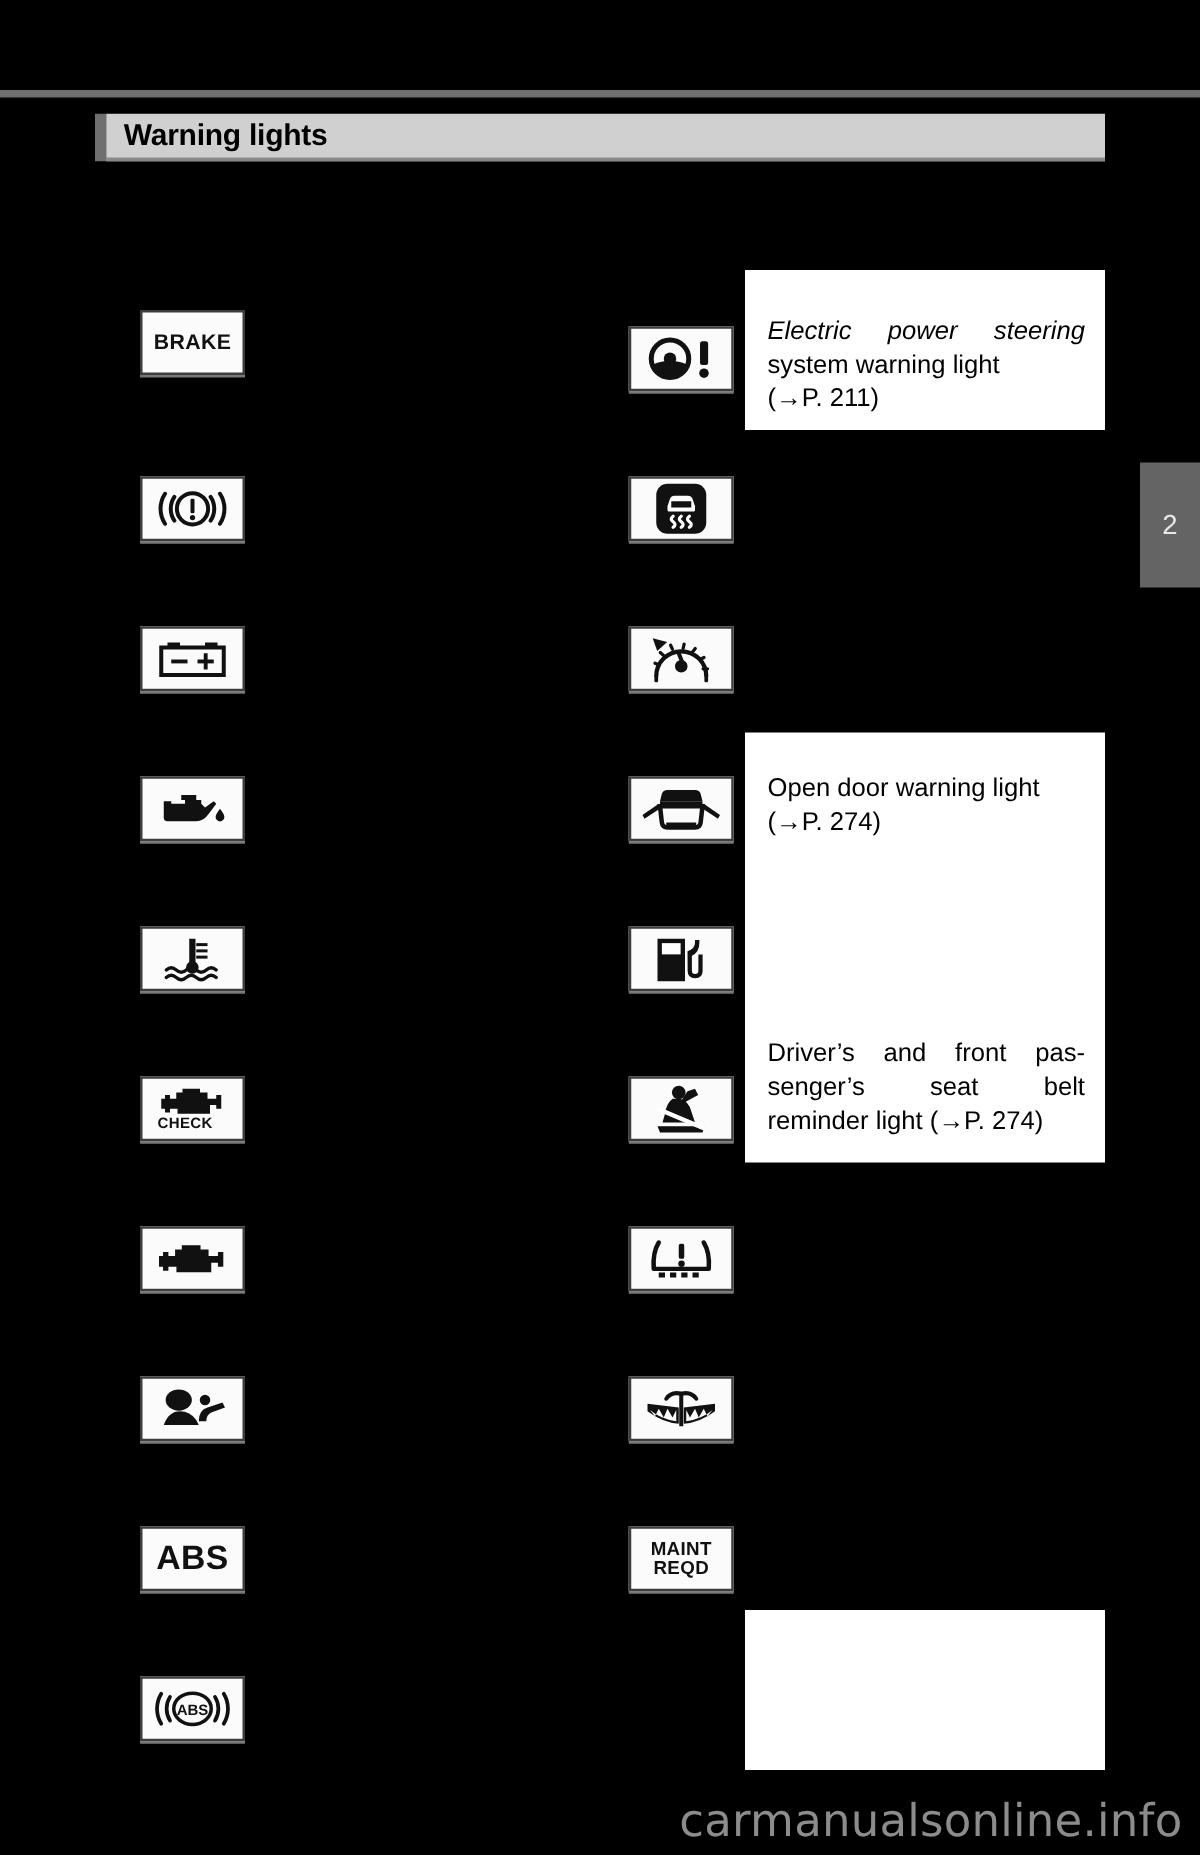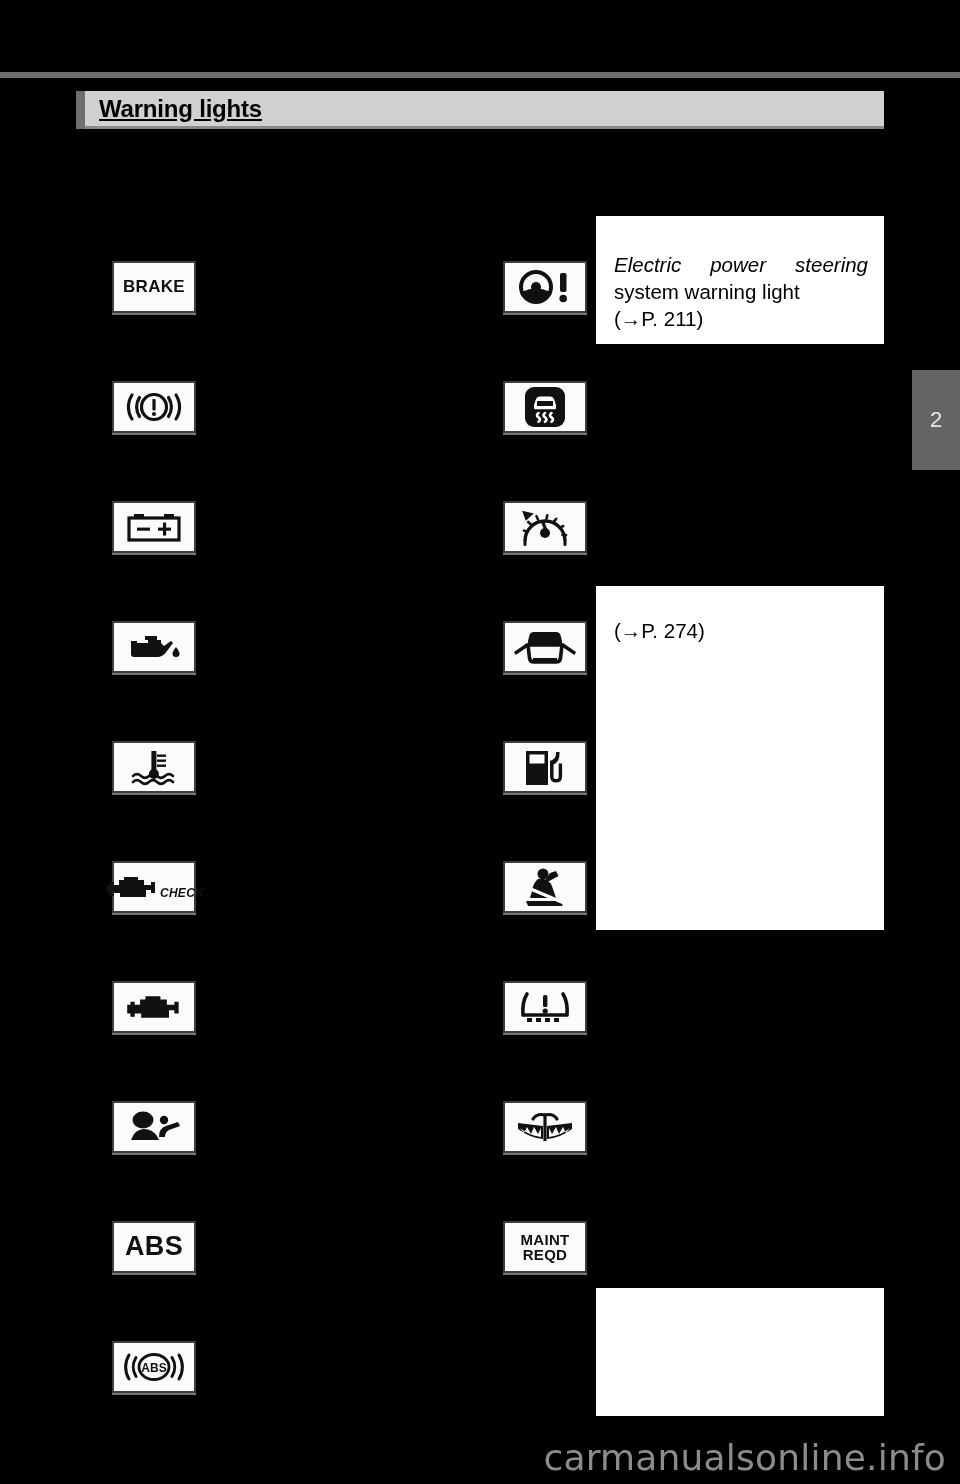--- a/index.html
+++ b/index.html
@@ -22,21 +22,21 @@
   .section-header{
     position:absolute;left:76px;top:91px;width:808px;height:38px;
     display:flex;align-items:stretch;
   }
   .section-header .accent{
     width:9px;background:#6f6f6f;flex:0 0 auto;
   }
   .section-header .bar{
     flex:1 1 auto;background:#d0d0d0;
     border-bottom:3px solid #8a8a8a;
-    display:flex;align-items:center;text-decoration:underline;
+    display:flex;align-items:center;
   }
   .section-header .title{
     font-size:24px;font-weight:bold;color:#000;
     padding-left:14px;letter-spacing:-0.2px;
     line-height:1;
   }
 
   
   .chapter-tab{
     position:absolute;left:912px;top:370px;width:48px;height:100px;
@@ -103,21 +103,21 @@
       <div class="title">Warning lights</div>
     </div>
   </div>
 
   <div class="chapter-tab">2</div>
 
   <div class="descbox" style="left:596px;top:216px;width:288px;height:128px;"></div>
   <div class="descbox" style="left:596px;top:586px;width:288px;height:344px;"></div>
   <div class="descbox" style="left:596px;top:1288px;width:288px;height:128px;"></div>
 
-  <div class="plate" style="left:112px;top:261px;">
+  <div class="plate" style="left:112px;top:248px;">
     <span class="plate-text t-brake">BRAKE</span>
   </div>
 
   <div class="plate" style="left:112px;top:381px;">
     <span>
       <svg width="62" height="36" viewBox="0 0 62 36">
         <g fill="none" stroke="#111" stroke-width="3.2" stroke-linecap="round">
           <path d="M9 6 A22 22 0 0 0 9 30"></path>
           <path d="M53 6 A22 22 0 0 1 53 30"></path>
           <path d="M16.5 8.5 A17 17 0 0 0 16.5 27.5"></path>
@@ -166,21 +166,21 @@
         </g>
         <g fill="none" stroke="#111" stroke-width="2.6" stroke-linecap="round">
           <path d="M7 28 q4 -3.6 8 0 t8 0 t8 0 t8 0 t8 0"></path>
           <path d="M7 34 q4 -3.6 8 0 t8 0 t8 0 t8 0 t8 0"></path>
         </g>
       </svg>
     </span>
   </div>
 
   <div class="plate" style="left:112px;top:861px;">
-    <div style="display:flex;flex-direction:row;align-items:flex-end;font-style:italic;">
+    <div style="display:flex;flex-direction:column;align-items:flex-start;">
       <span>
         <svg width="56" height="24" viewBox="0 0 56 24">
           <path d="M6 10 L6 7 L10 7 L10 10 L15 10 L15 5 L20 5 L20 2 L34 2 L34 5 L40 5 L40 10 L47 10 L47 7 L51 7 L51 18 L47 18 L47 15 L42 15 L42 22 L16 22 L16 18 L10 18 L10 21 L6 21 L6 18 L3 18 L3 10 Z" fill="#111"></path>
         </svg>
       </span>
       <span class="plate-text t-check">CHECK</span>
     </div>
   </div>
 
   <div class="plate" style="left:112px;top:981px;">
@@ -343,24 +343,30 @@
     </div>
   </div>
 
   <div class="descitem" style="left:614px;top:251px;width:254px;">
     <div style="text-align:justify;text-align-last:justify;font-style:italic;">Electric power steering</div>
     <div>system warning light</div>
     <div>(→P. 211)</div>
   </div>
 
   <div class="descitem" style="left:614px;top:617px;width:254px;">
+    <div>Open door warning light</div>
     <div>(→P. 274)</div>
   </div>
 
   <div class="descitem" style="left:614px;top:722px;width:254px;">
   </div>
 
+  <div class="descitem" style="left:614px;top:829px;width:254px;">
+    <div style="text-align:justify;text-align-last:justify;">Driver’s and front pas-</div>
+    <div style="text-align:justify;text-align-last:justify;">senger’s seat belt</div>
+    <div>reminder light (→P. 274)</div>
+  </div>
 
   <div class="descitem" style="left:614px;top:1318px;width:254px;"></div>
 
   <div class="watermark">carmanualsonline.info</div>
 
 </div>
 
 </body></html>

